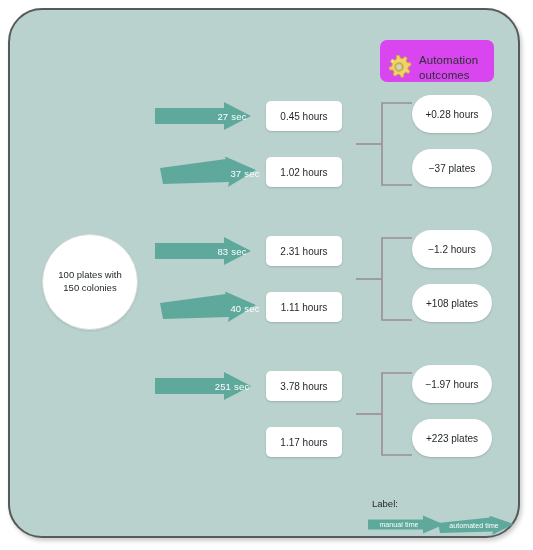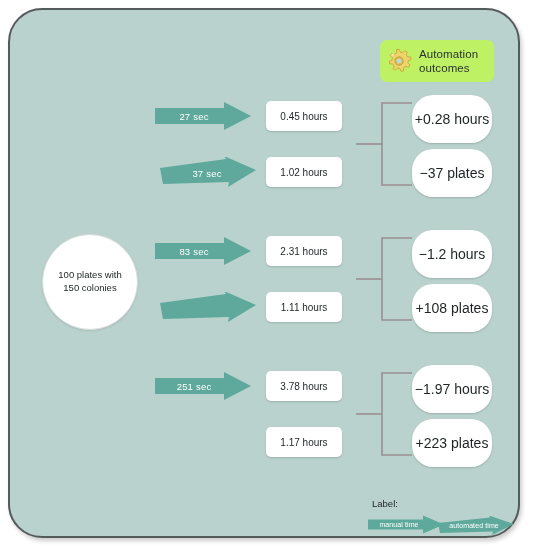--- a/index.html
+++ b/index.html
@@ -36,24 +36,24 @@
   }
 
   
   .badge {
     position: absolute;
     left: 370px;
     top: 30px;
     width: 114px;
     height: 42px;
     box-sizing: border-box;
-    background: #bef264;
+    background: #d946ef;
     border-radius: 7px;
     display: flex;
-    align-items: center;
+    align-items: flex-end;
     gap: 5px;
     padding: 0 6px 0 4px;
   }
   .badge-icon {
     width: 30px;
     height: 30px;
     flex: 0 0 30px;
     display: block;
   }
   .badge-text {
@@ -109,20 +109,21 @@
     top: 0;
     width: 78px;
     height: 30px;
     display: flex;
     align-items: center;
     justify-content: center;
     font-size: 9.5px;
     color: #ffffff;
     letter-spacing: 0.2px;
     pointer-events: none;
+    padding-left: 38px;
   }
   .arrow-manual    { left: 145px; top: 11px; }
   .arrow-automated { left: 150px; top: 67px; }
   .arrow-automated .arrow-label { top: 1px; left: 8px; }
 
   
   .hours-box {
     position: absolute;
     left: 256px;
     width: 76px;
@@ -148,28 +149,28 @@
     width: 56px;
     height: 84px;
   }
   .bracket svg { display: block; width: 56px; height: 84px; }
 
   
   .pill {
     position: absolute;
     left: 402px;
     width: 80px;
-    height: 48px;
+    height: 38px;
     box-sizing: border-box;
     background: #ffffff;
     border-radius: 21px;
     display: flex;
     align-items: center;
     justify-content: center;
-    font-size: 14px;
+    font-size: 10px;
     color: #1e2424;
     box-shadow: 0 1px 2px rgba(0,0,0,0.16);
   }
   .pill-top    { top: 5px; }
   .pill-bottom { top: 59px; }
 
   
   .legend {
     position: absolute;
     left: 358px;
@@ -268,20 +269,21 @@
         <svg viewBox="0 0 96 30" xmlns="http://www.w3.org/2000/svg">
           <path d="M0 7 L69 7 L69 1 L96 15 L69 29 L69 23 L0 23 Z" fill="#5ea99b"></path>
         </svg>
         <span class="arrow-label">83 sec</span>
       </div>
 
       <div class="arrow arrow-automated">
         <svg viewBox="0 0 96 30" xmlns="http://www.w3.org/2000/svg">
           <path d="M0 11 L66 2 L64 -1 L96 13 L68 30 L69 25 L3 27 Z" fill="#5ea99b"></path>
         </svg>
+        <span class="arrow-label">40 sec</span>
       </div>
 
       <div class="hours-box hours-top">2.31 hours</div>
       <div class="hours-box hours-bottom">1.11 hours</div>
 
       <div class="bracket">
         <svg viewBox="0 0 56 84" xmlns="http://www.w3.org/2000/svg">
           <path d="M0 42 L26 42" stroke="#9a8f92" stroke-width="1.6" fill="none"></path>
           <path d="M56 1 L26 1 L26 83 L56 83" stroke="#9a8f92" stroke-width="1.6" fill="none"></path>
         </svg>

